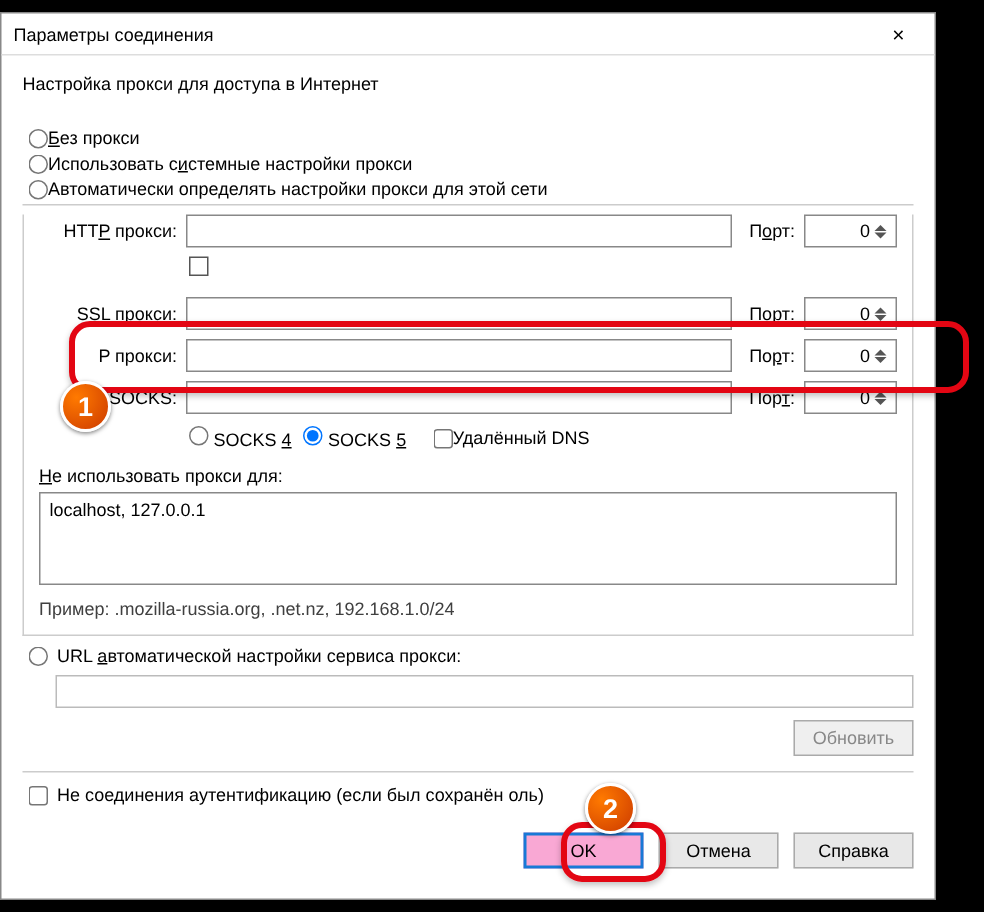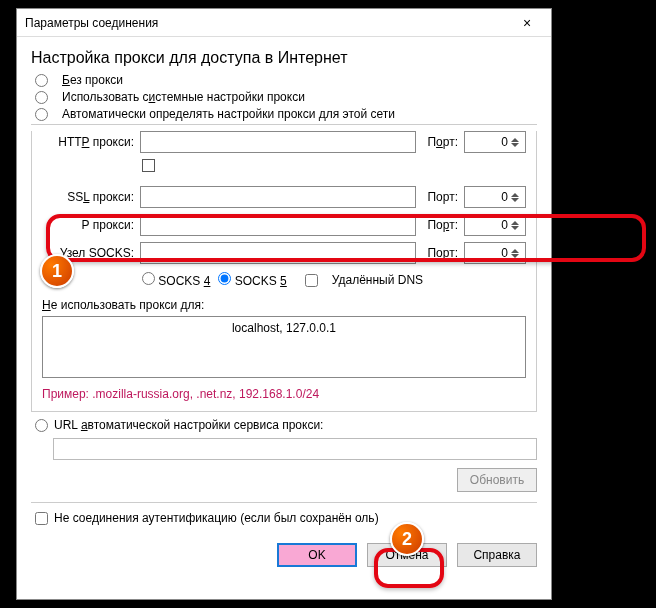--- a/index.html
+++ b/index.html
@@ -6,43 +6,43 @@
   body {
     font-family: "Segoe UI", Tahoma, sans-serif;
     font-size: 12px;
     background: #000;
     width: 656px;
     height: 608px;
     overflow: hidden;
   }
   .frame {
     position: absolute;
-    left: 16px; top: 8px;
-    width: 536px; height: 592px;
+    left: 0; top: 8px;
+    width: 624px; height: 592px;
     background: #fff;
     border: 1px solid #888;
   }
   .titlebar {
     height: 28px;
     display: flex;
     align-items: center;
     padding: 0 4px 0 8px;
     border-bottom: 1px solid #ddd;
     font-size: 12px;
   }
   .titlebar .title { flex: 1; }
   .titlebar .close {
     width: 40px; height: 26px;
     display: flex; align-items: center; justify-content: center;
     font-size: 14px;
   }
   .content { padding: 12px 14px 8px 14px; }
-  .fieldset-legend { font-size: 16px; margin-bottom: 6px; }
+  .fieldset-legend { font-size: 12px; margin-bottom: 22px; }
   .radio-row, .check-row {
-    display: flex; align-items: center; gap: 14px;
+    display: flex; align-items: center; gap: 0;
     margin: 3px 0 3px 4px;
   }
   .radio-row input, .check-row input { margin-top: 0; }
   .manual-block {
     border: 1px solid #ccc;
     border-top: none;
     margin-top: 2px;
     position: relative;
   }
   .manual-inner { padding: 0 10px 10px 10px; }
@@ -92,23 +92,22 @@
     display: flex; align-items: center; gap: 8px;
     margin: 8px 0 0 100px;
   }
   .noproxy-lbl { margin: 10px 0 4px 0; }
   .noproxy {
     width: 100%; height: 62px;
     border: 1px solid #888;
     padding: 4px 6px;
     font: inherit;
     resize: none;
-    text-align: center;
-  }
-  .example { margin-top: 6px; color: #be185d; font-size: 12px; }
+  }
+  .example { margin-top: 6px; color: #404040; font-size: 12px; }
   .url-row {
     display: flex; align-items: flex-end; gap: 6px;
     margin: 6px 0 0 4px;
   }
   .url-input {
     flex: 1; height: 22px;
     border: 1px solid #bbb;
     background: #fff;
     color: #888;
     padding: 2px 4px;

